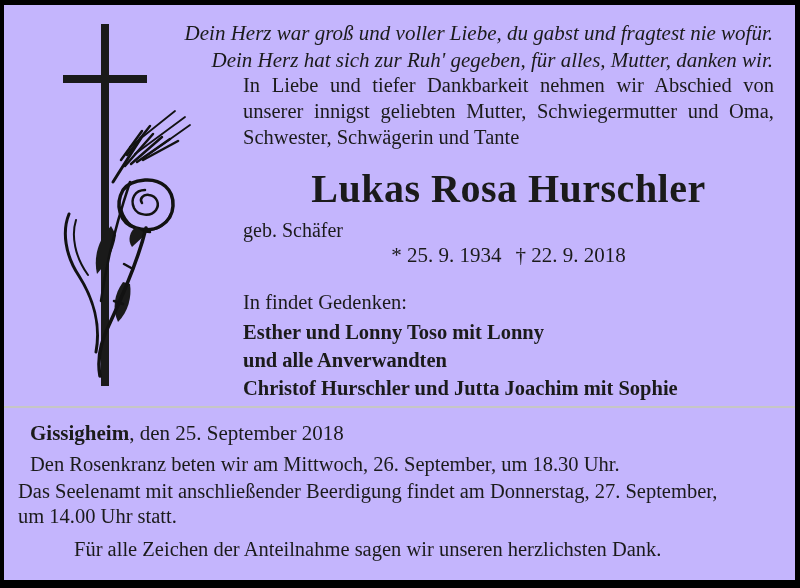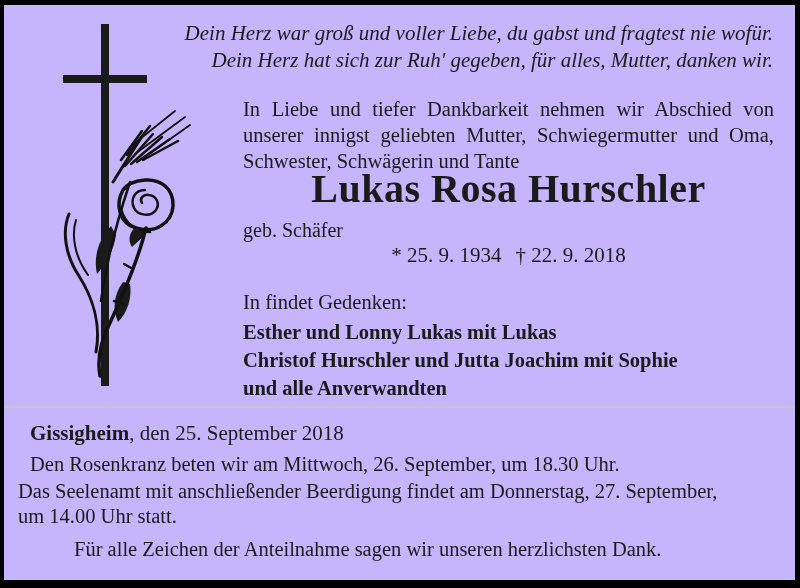--- a/index.html
+++ b/index.html
@@ -41,21 +41,21 @@
     text-align: right;
     font-style: italic;
     font-size: 21px;
     line-height: 27px;
     white-space: nowrap;
   }
   .intro {
     position: absolute;
     left: 243px;
     right: 26px;
-    top: 96px;
+    top: 72px;
     font-size: 20.5px;
     line-height: 26px;
   }
   .intro .just {
     text-align: justify;
     text-align-last: justify;
   }
   .name {
     position: absolute;
     left: 243px;
@@ -205,23 +205,23 @@
 
   <div class="maiden">geb. Schäfer</div>
 
   <div class="dates">
     <span class="birth">* 25. 9. 1934</span><span>† 22. 9. 2018</span>
   </div>
 
   <div class="memoriam">In findet Gedenken:</div>
 
   <div class="mourners">
-    <div>Esther und Lonny Lukas mit Lukas</div>
+    <div>Esther und Lonny Toso mit Lonny</div>
+    <div>und alle Anverwandten</div>
     <div>Christof Hurschler und Jutta Joachim mit Sophie</div>
-    <div>und alle Anverwandten</div>
   </div>
 
   <div class="divider"></div>
 
   <div class="place-line">
     <span class="place">Gissigheim</span><span>, den 25. September 2018</span>
   </div>
 
   <div class="rosary">Den Rosenkranz beten wir am Mittwoch, 26. September, um 18.30 Uhr.</div>
 

